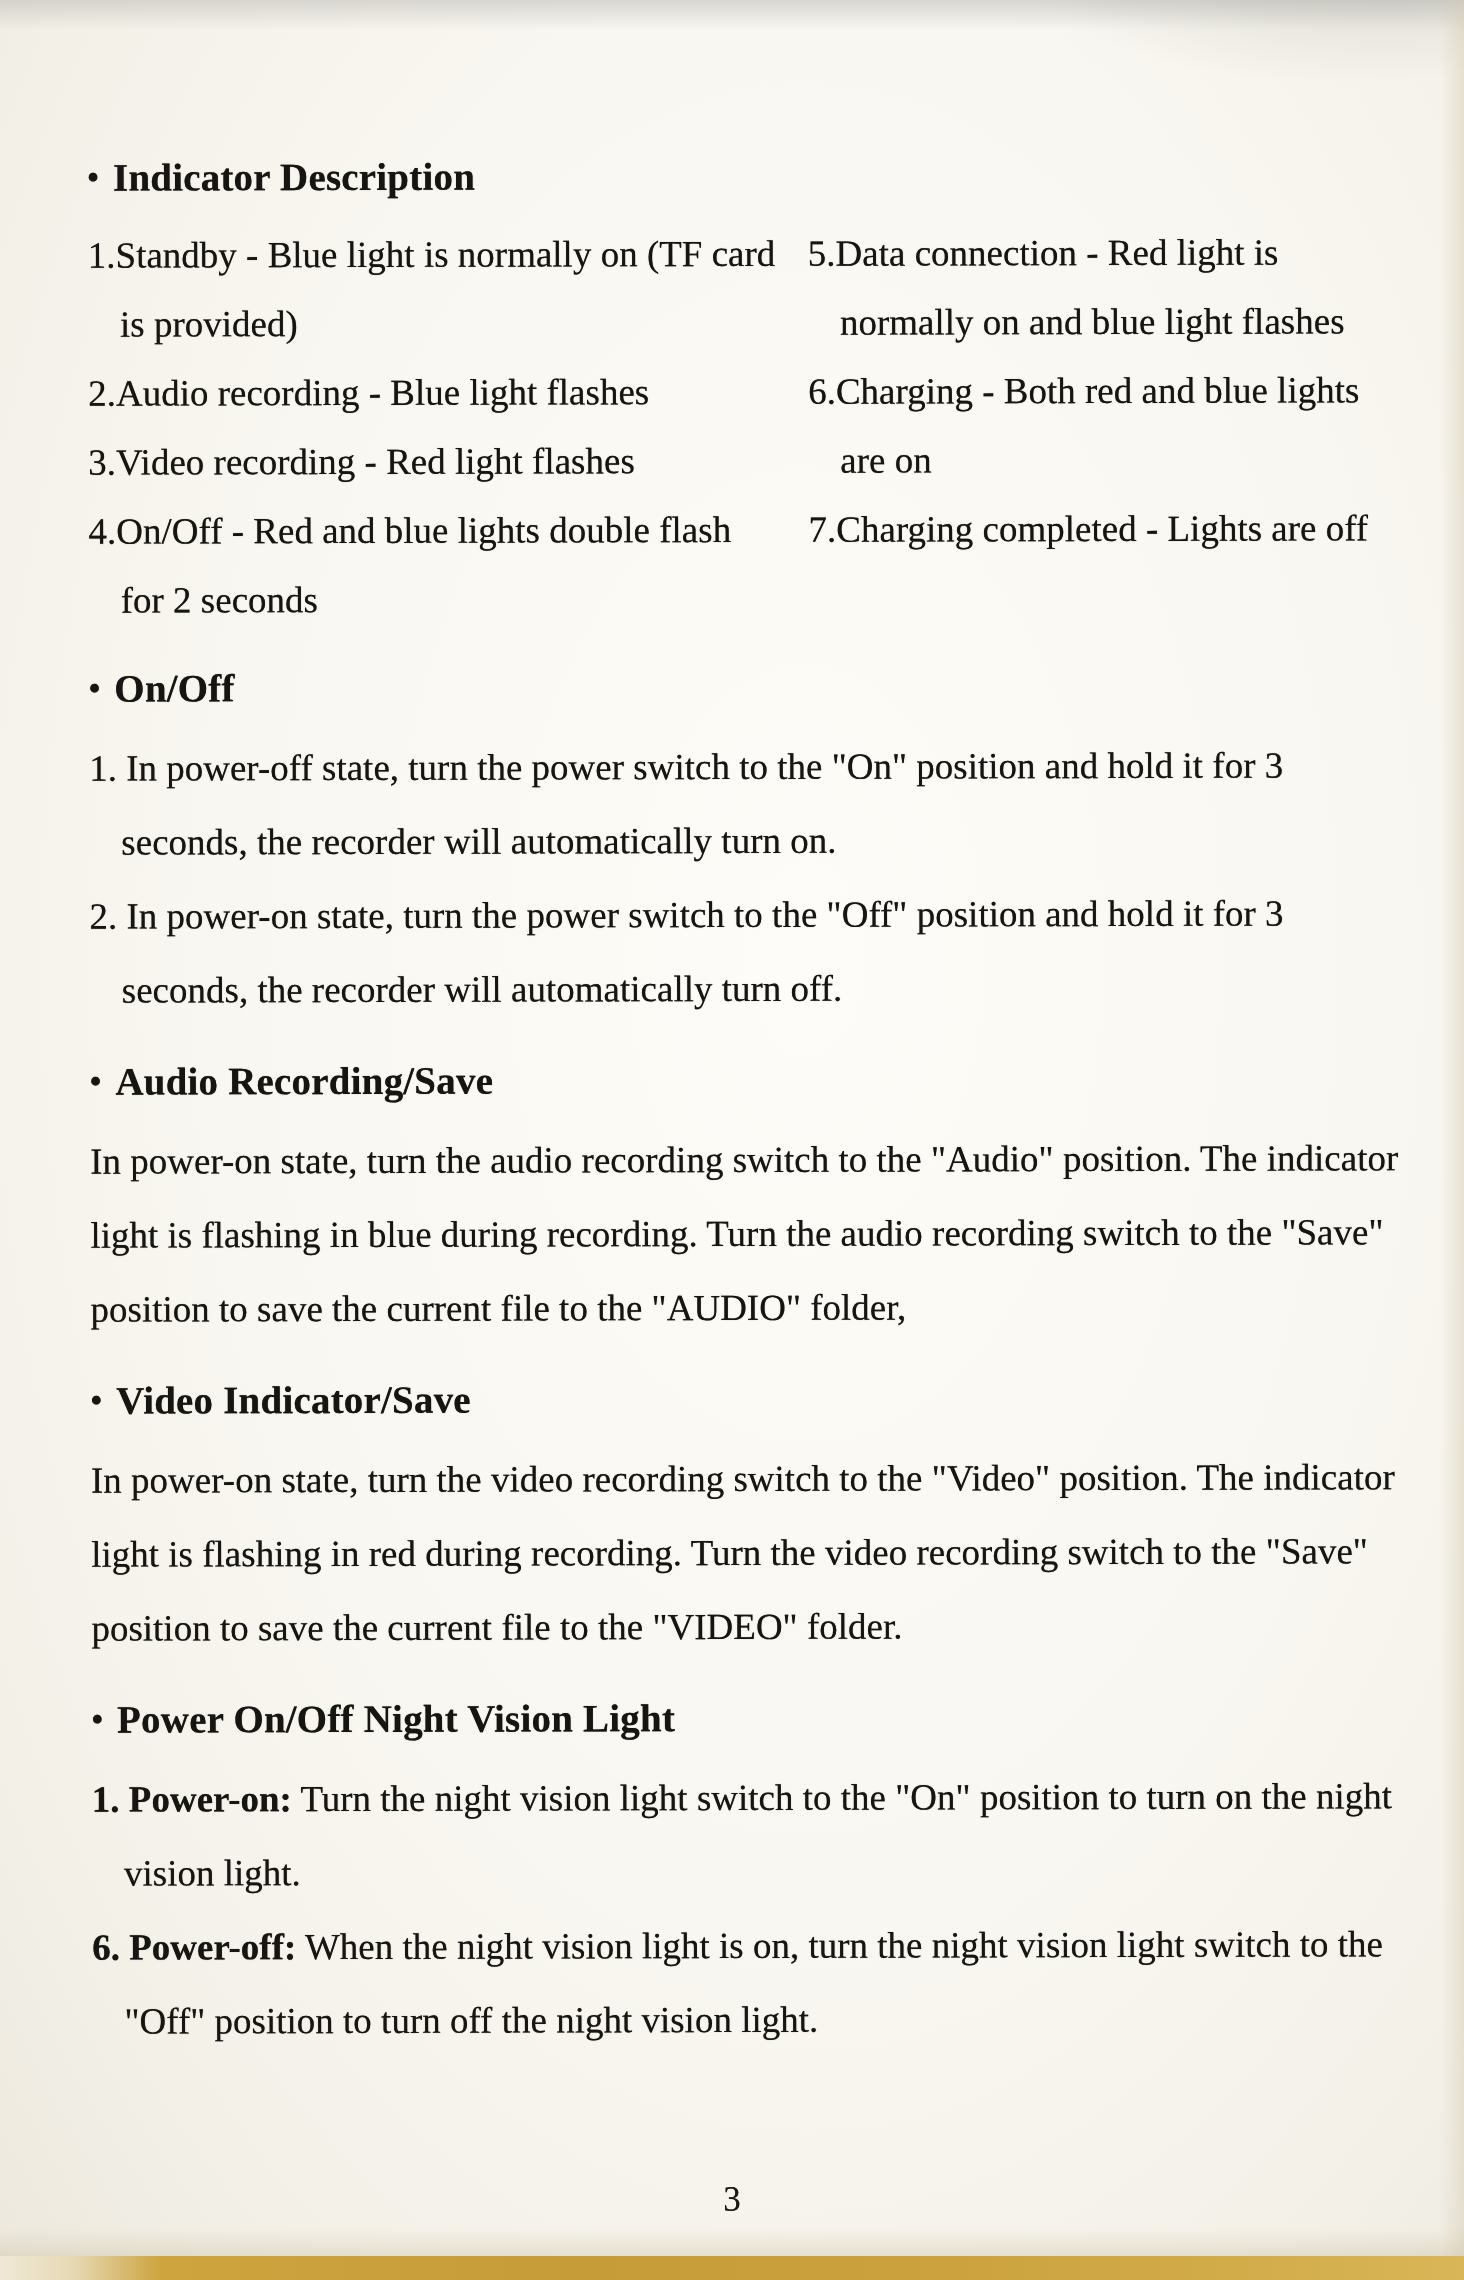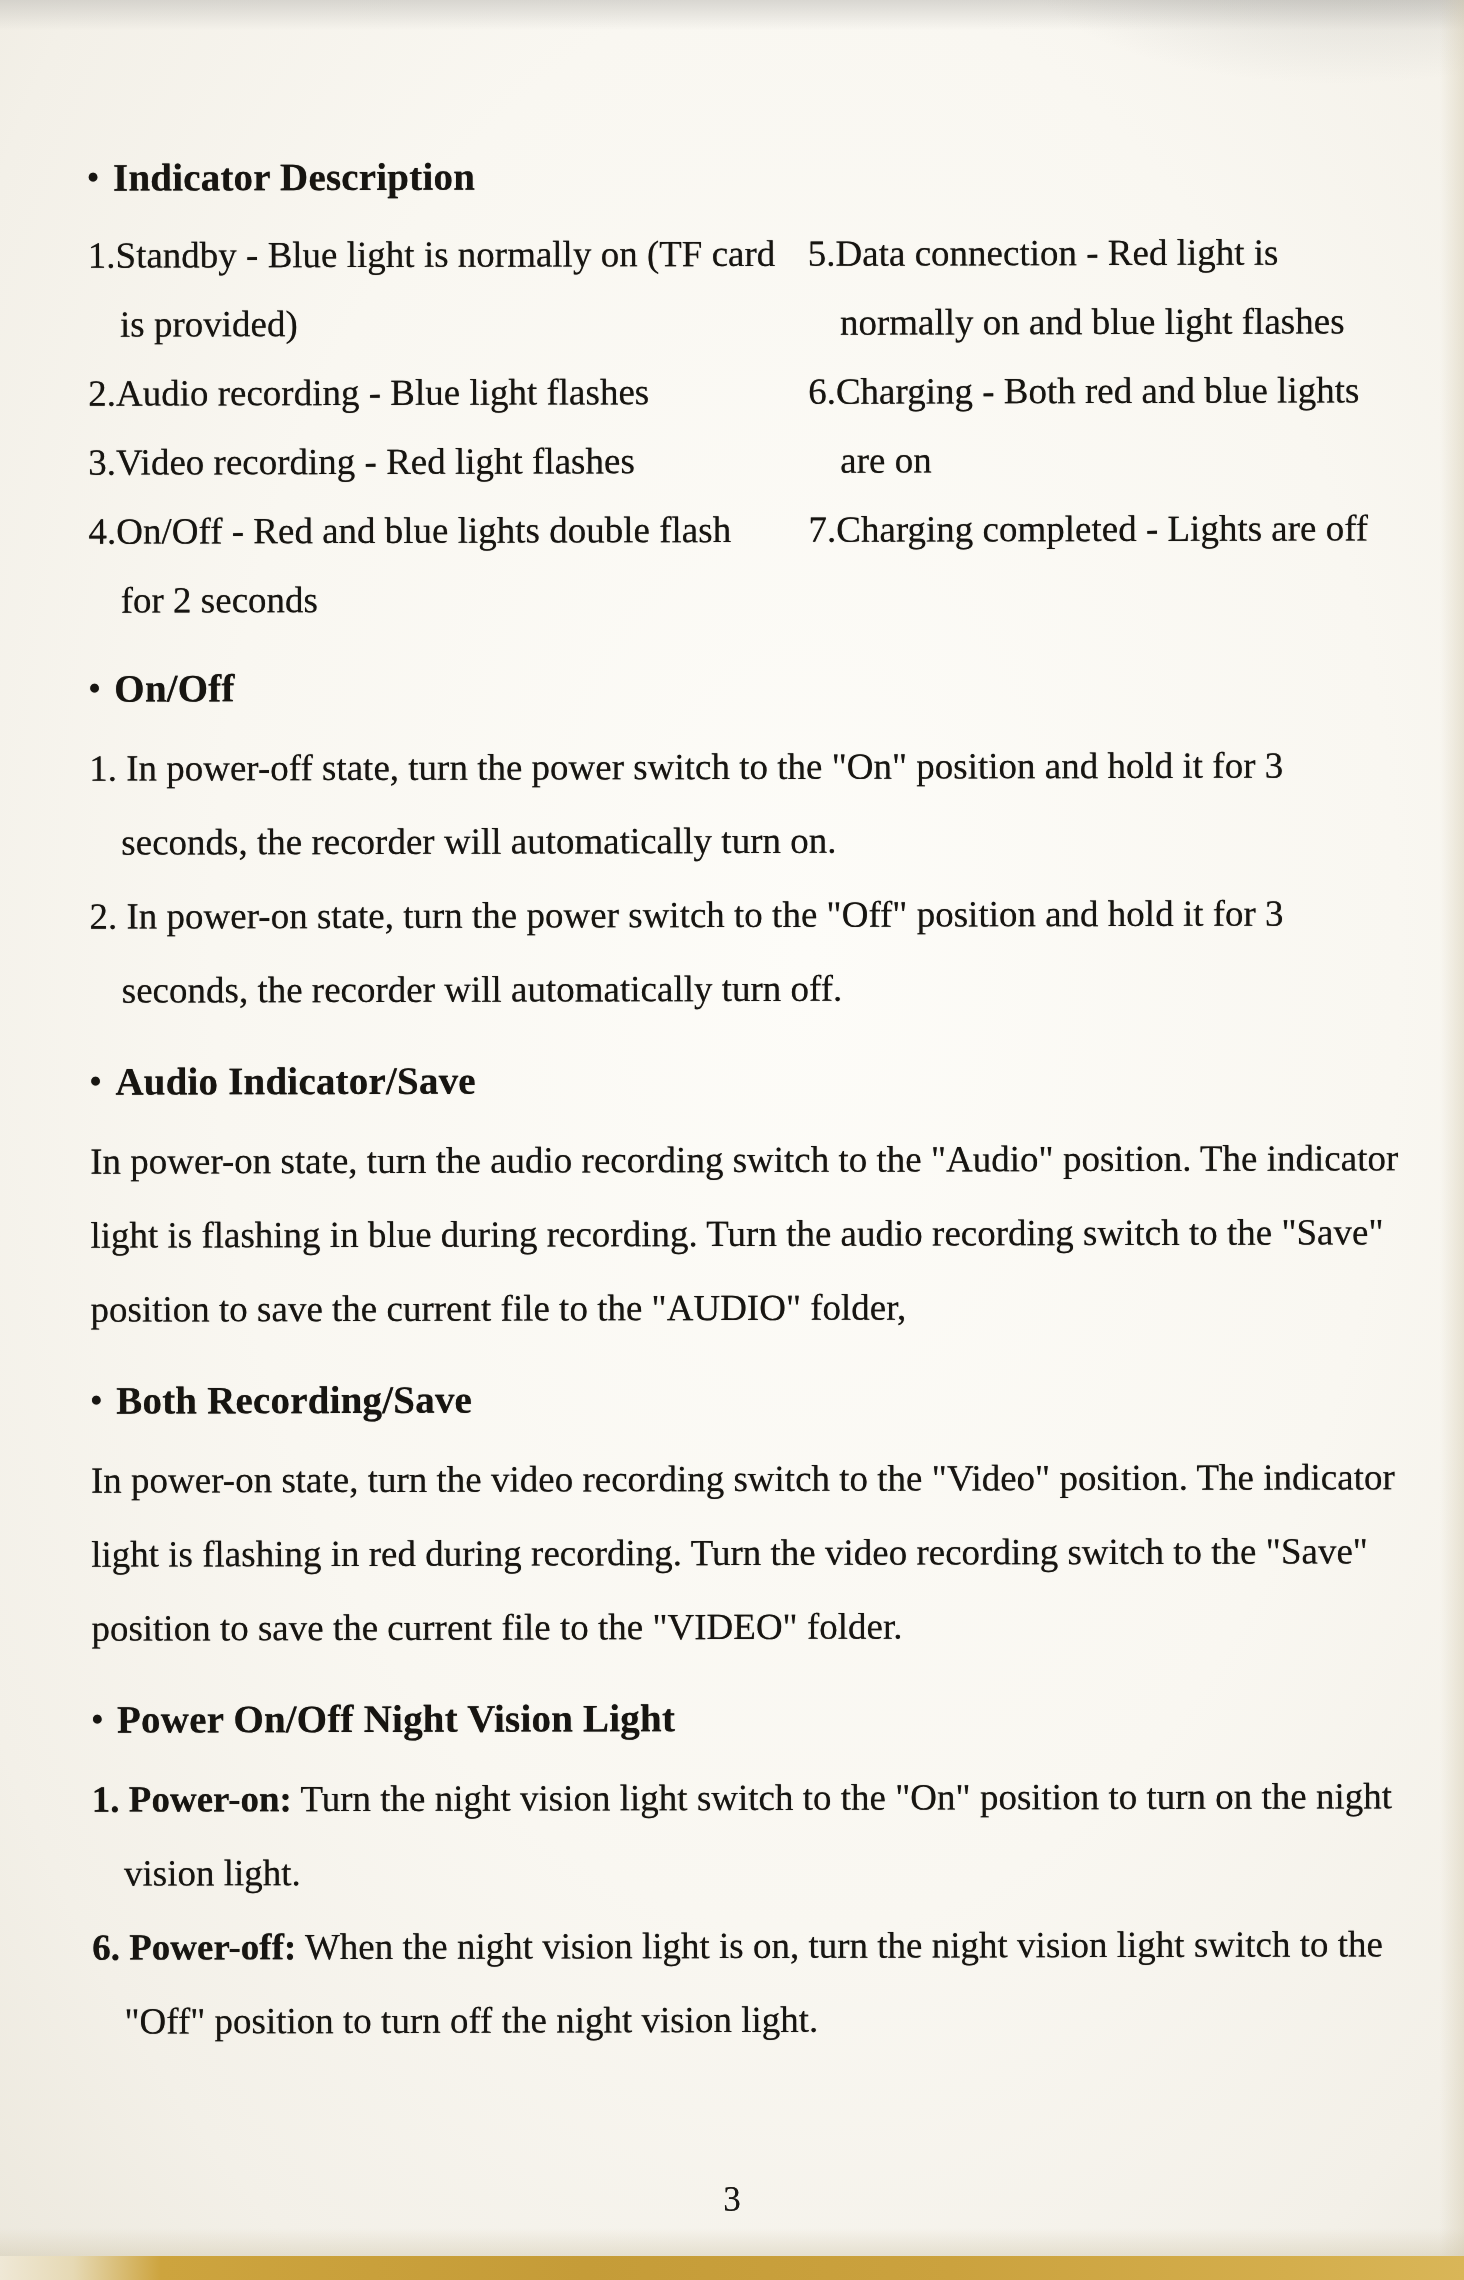--- a/index.html
+++ b/index.html
@@ -101,25 +101,25 @@
         <p class="hang">6.Charging - Both red and blue lights are on</p>
         <p class="hang">7.Charging completed - Lights are off</p>
       </div>
     </div>
 
     <h2 class="heading"><span class="bullet">•</span><span>On/Off</span></h2>
 
     <p class="hang para">1. In power-off state, turn the power switch to the "On" position and hold it for 3 seconds, the recorder will automatically turn on.</p>
     <p class="hang para">2. In power-on state, turn the power switch to the "Off" position and hold it for 3 seconds, the recorder will automatically turn off.</p>
 
-    <h2 class="heading"><span class="bullet">•</span><span>Audio Indicator/Save</span></h2>
+    <h2 class="heading"><span class="bullet">•</span><span>Audio Recording/Save</span></h2>
 
     <p class="para">In power-on state, turn the audio recording switch to the "Audio" position. The indicator light is flashing in blue during recording. Turn the audio recording switch to the "Save" position to save the current file to the "AUDIO" folder,</p>
 
-    <h2 class="heading"><span class="bullet">•</span><span>Both Recording/Save</span></h2>
+    <h2 class="heading"><span class="bullet">•</span><span>Video Indicator/Save</span></h2>
 
     <p class="para">In power-on state, turn the video recording switch to the "Video" position. The indicator light is flashing in red during recording. Turn the video recording switch to the "Save" position to save the current file to the "VIDEO" folder.</p>
 
     <h2 class="heading"><span class="bullet">•</span><span>Power On/Off Night Vision Light</span></h2>
 
     <p class="hang para night-item"><b>1. Power-on:</b><span> Turn the night vision light switch to the "On" position to turn on the night vision light.</span></p>
     <p class="hang para night-item"><b>6. Power-off:</b><span> When the night vision light is on, turn the night vision light switch to the "Off" position to turn off the night vision light.</span></p>
 
   </div>
 

